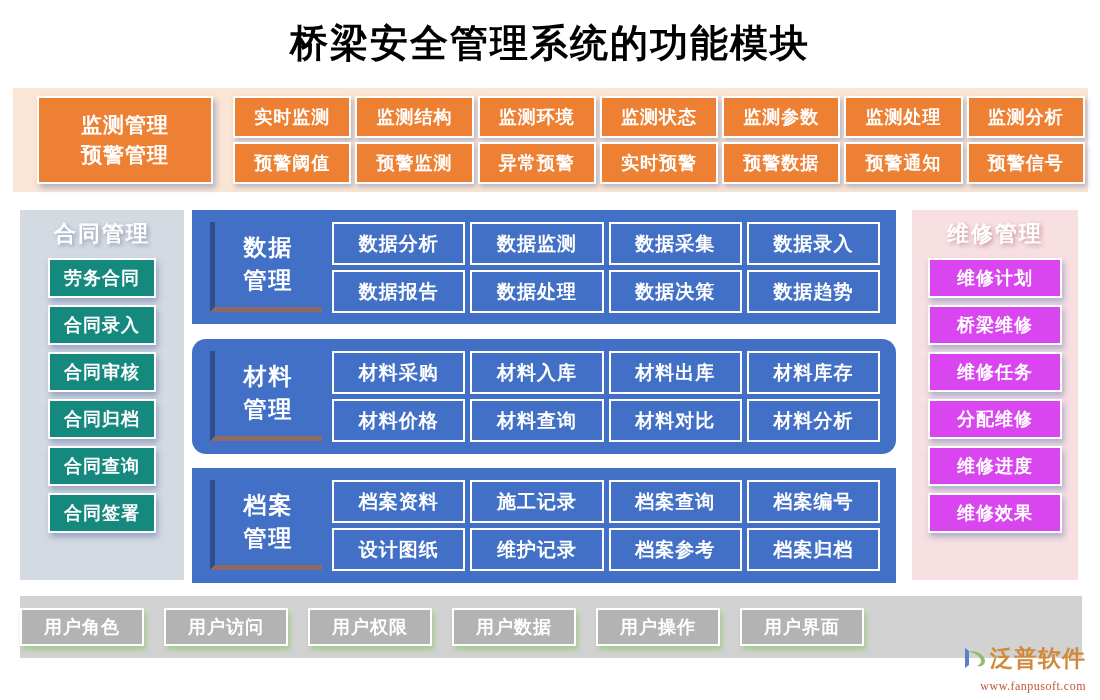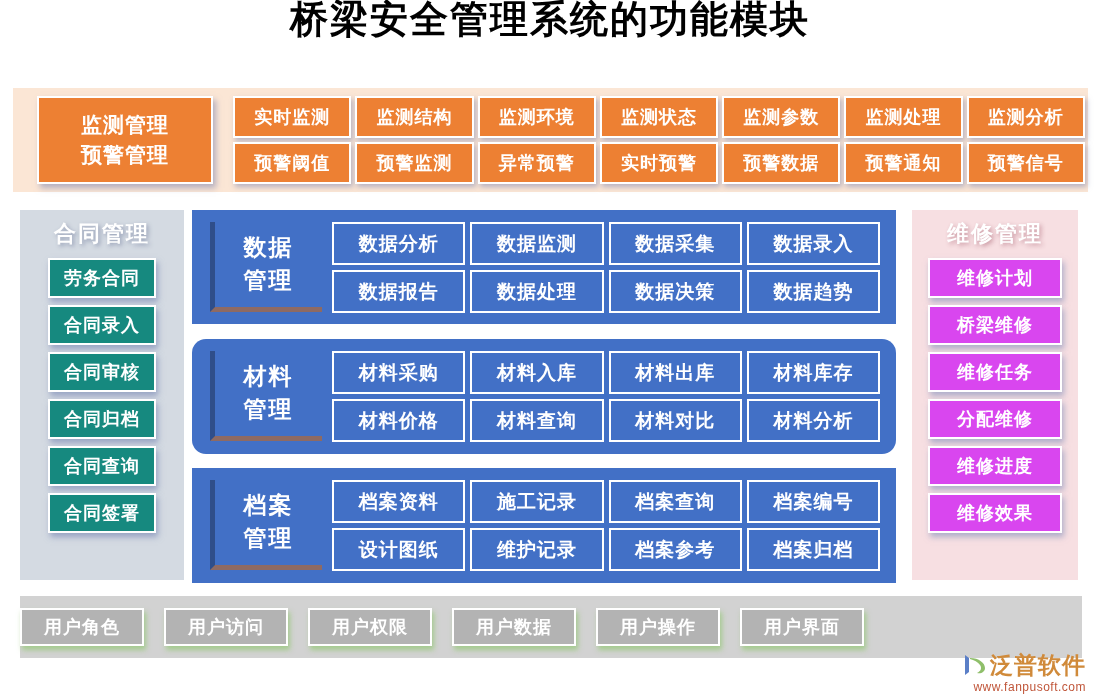--- a/index.html
+++ b/index.html
@@ -13,20 +13,21 @@
 
   
   #page-title{
     width:1100px;
     text-align:center;
     font-size:38px;
     font-weight:bold;
     color:#000000;
     letter-spacing:2px;
     line-height:1;
+    padding-top:24px;
     box-sizing:border-box;
     font-family:"Liberation Serif","DejaVu Serif",serif;
   }
 
   
   .btn{
     display:flex;
     align-items:center;
     justify-content:center;
     color:#ffffff;
@@ -217,22 +218,22 @@
     color:#d08a3a;
     font-size:23px;
     font-weight:bold;
     letter-spacing:1px;
     line-height:1;
   }
   #logo-url{
     color:#c0563a;
     font-size:12px;
     letter-spacing:.5px;
-    font-family:Liberation Sans, sans-serif;
-    margin-top:2px;
+    font-family:Liberation Serif, serif;
+    margin-top:8px;
   }
 </style>
 </head>
 <body>
 
 <div id="page-title">桥梁安全管理系统的功能模块</div>
 
 <div id="monitor-band">
 
   <div id="monitor-left-box">

